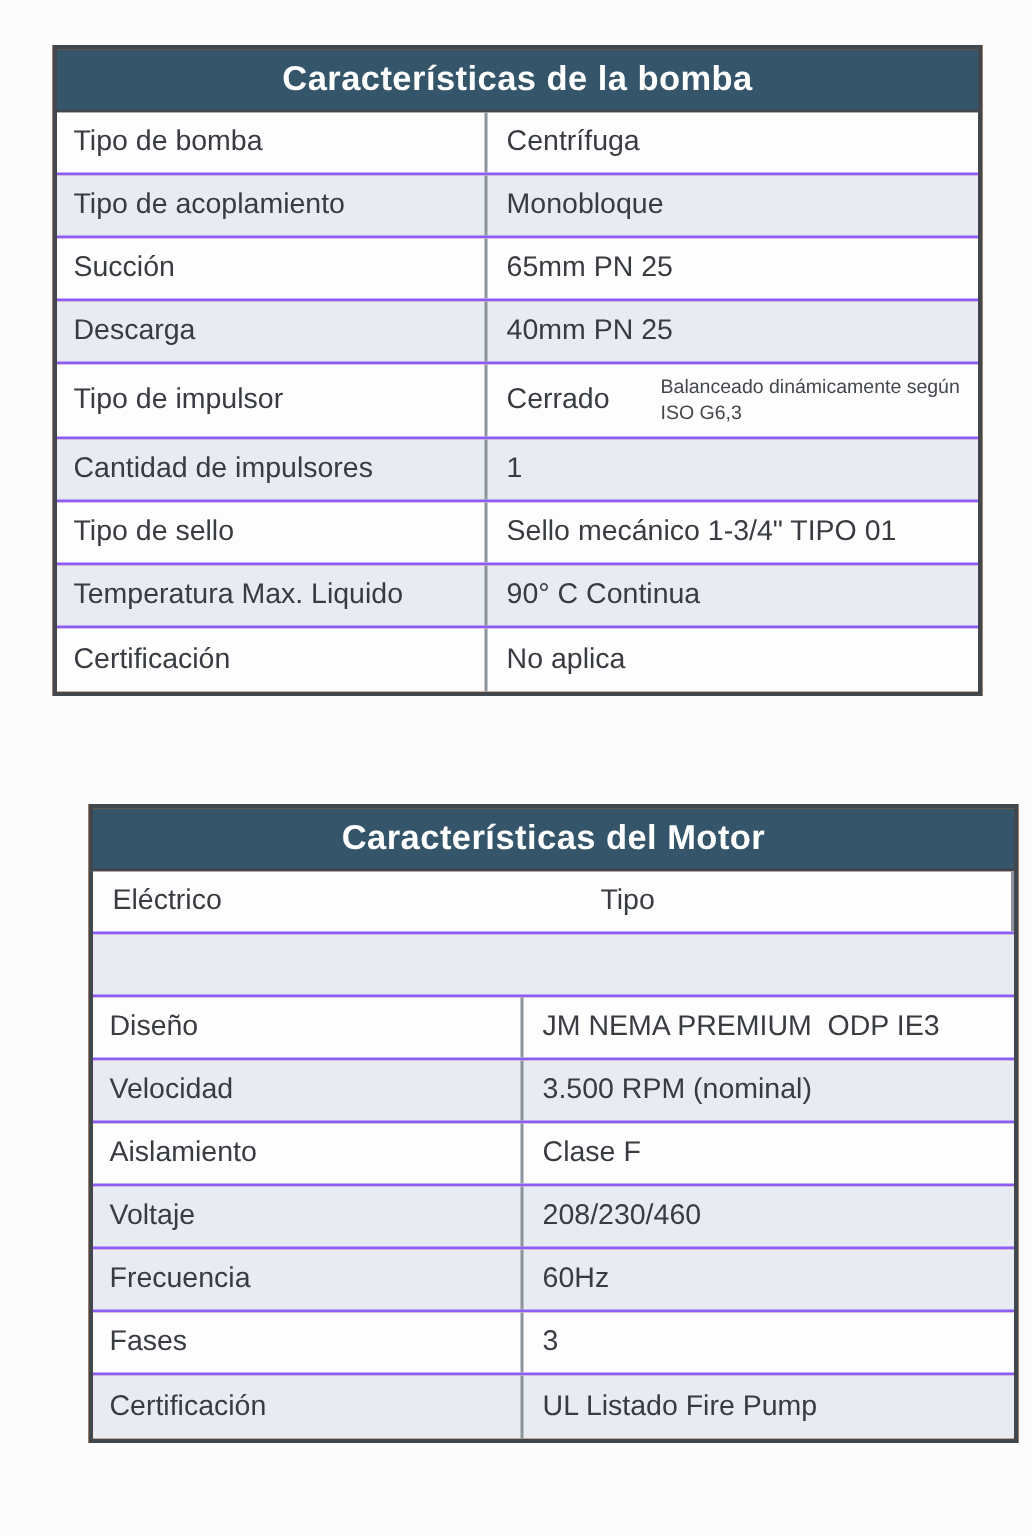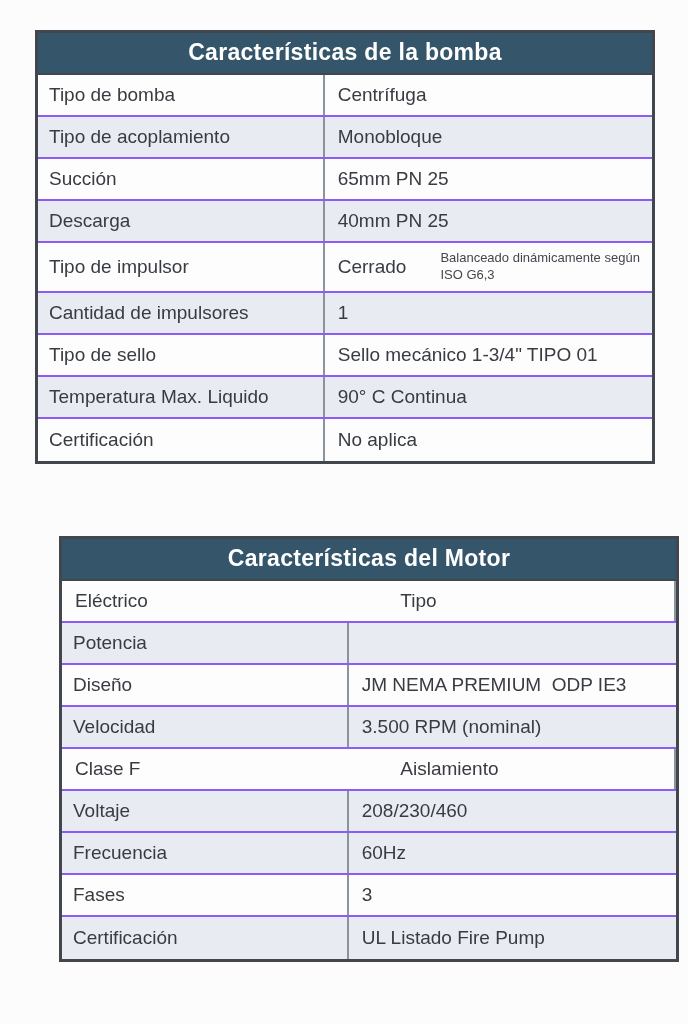--- a/index.html
+++ b/index.html
@@ -157,45 +157,44 @@
 
         <div class="row">
           <div class="cell value">
             <span class="val">Eléctrico</span>
 
           </div>
           <div class="cell label">Tipo</div>
         </div>
 
         <div class="row alt">
-          <div class="cell label">Potencia</div>
         </div>
 
         <div class="row">
           <div class="cell label">Diseño</div>
           <div class="cell value">
             <span class="val">JM NEMA PREMIUM  ODP IE3</span>
 
           </div>
         </div>
 
         <div class="row alt">
           <div class="cell label">Velocidad</div>
           <div class="cell value">
             <span class="val">3.500 RPM (nominal)</span>
 
           </div>
         </div>
 
         <div class="row">
+          <div class="cell label">Aislamiento</div>
           <div class="cell value">
             <span class="val">Clase F</span>
 
           </div>
-          <div class="cell label">Aislamiento</div>
         </div>
 
         <div class="row alt">
           <div class="cell label">Voltaje</div>
           <div class="cell value">
             <span class="val">208/230/460</span>
 
           </div>
         </div>
 

